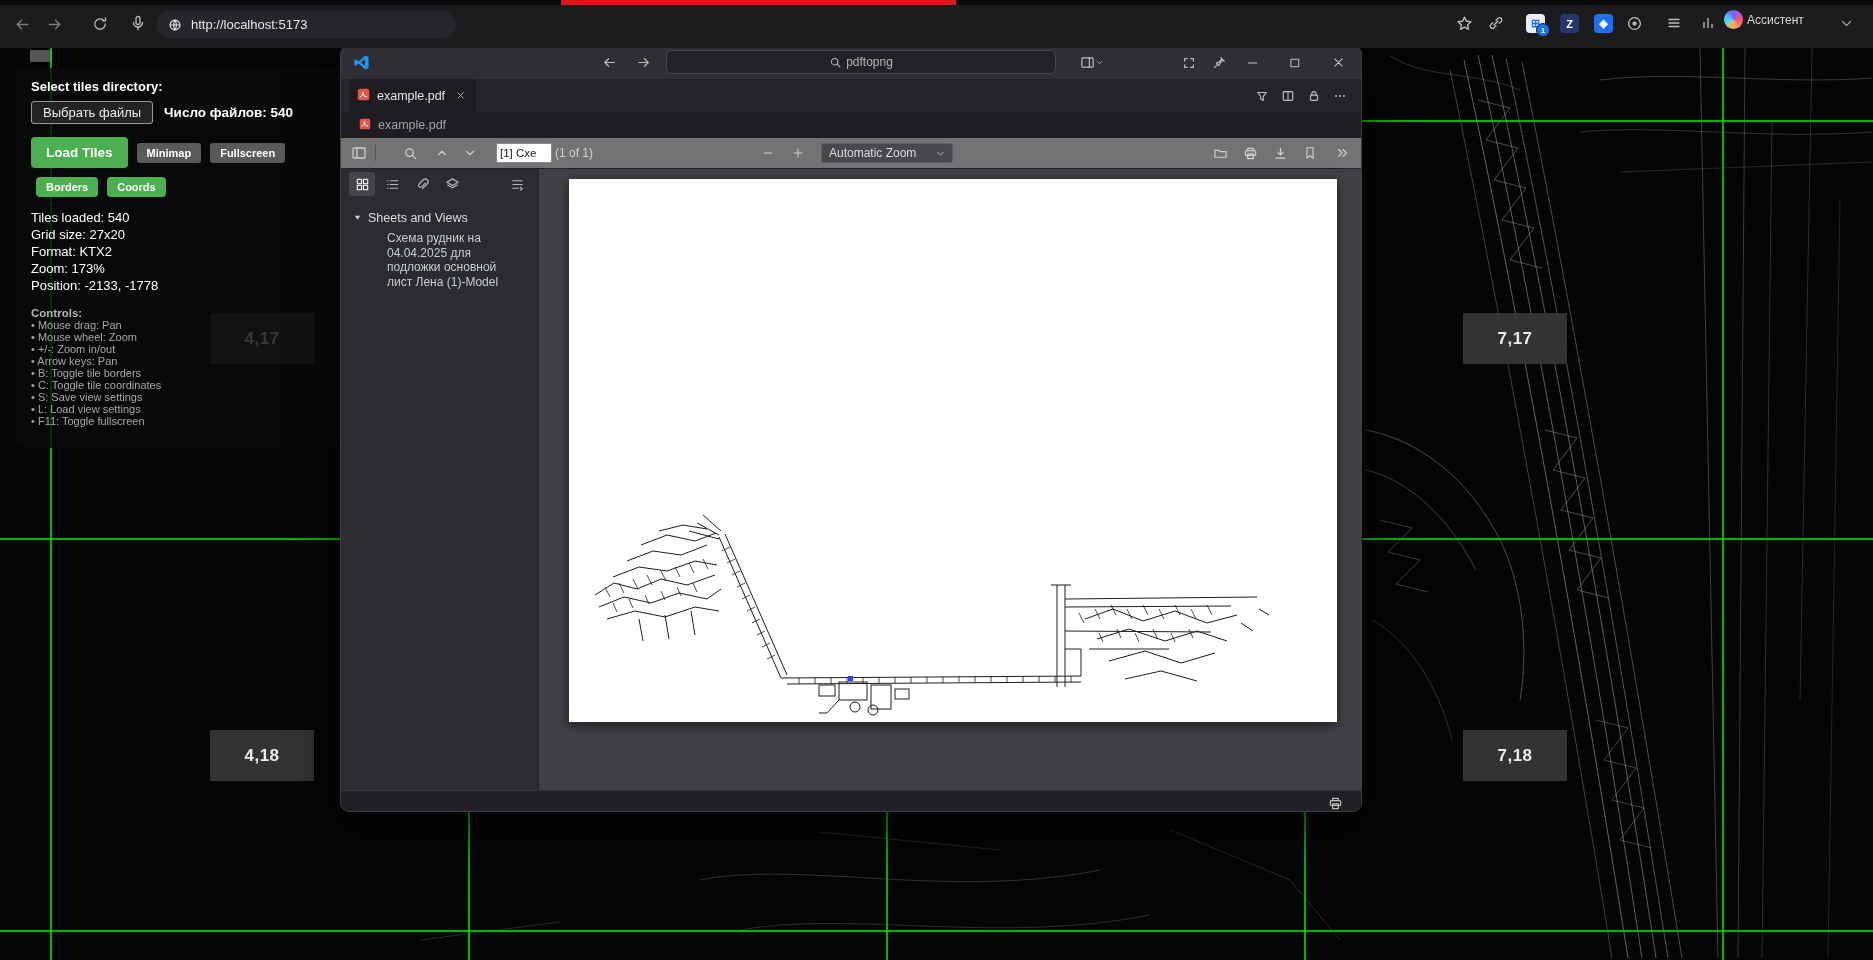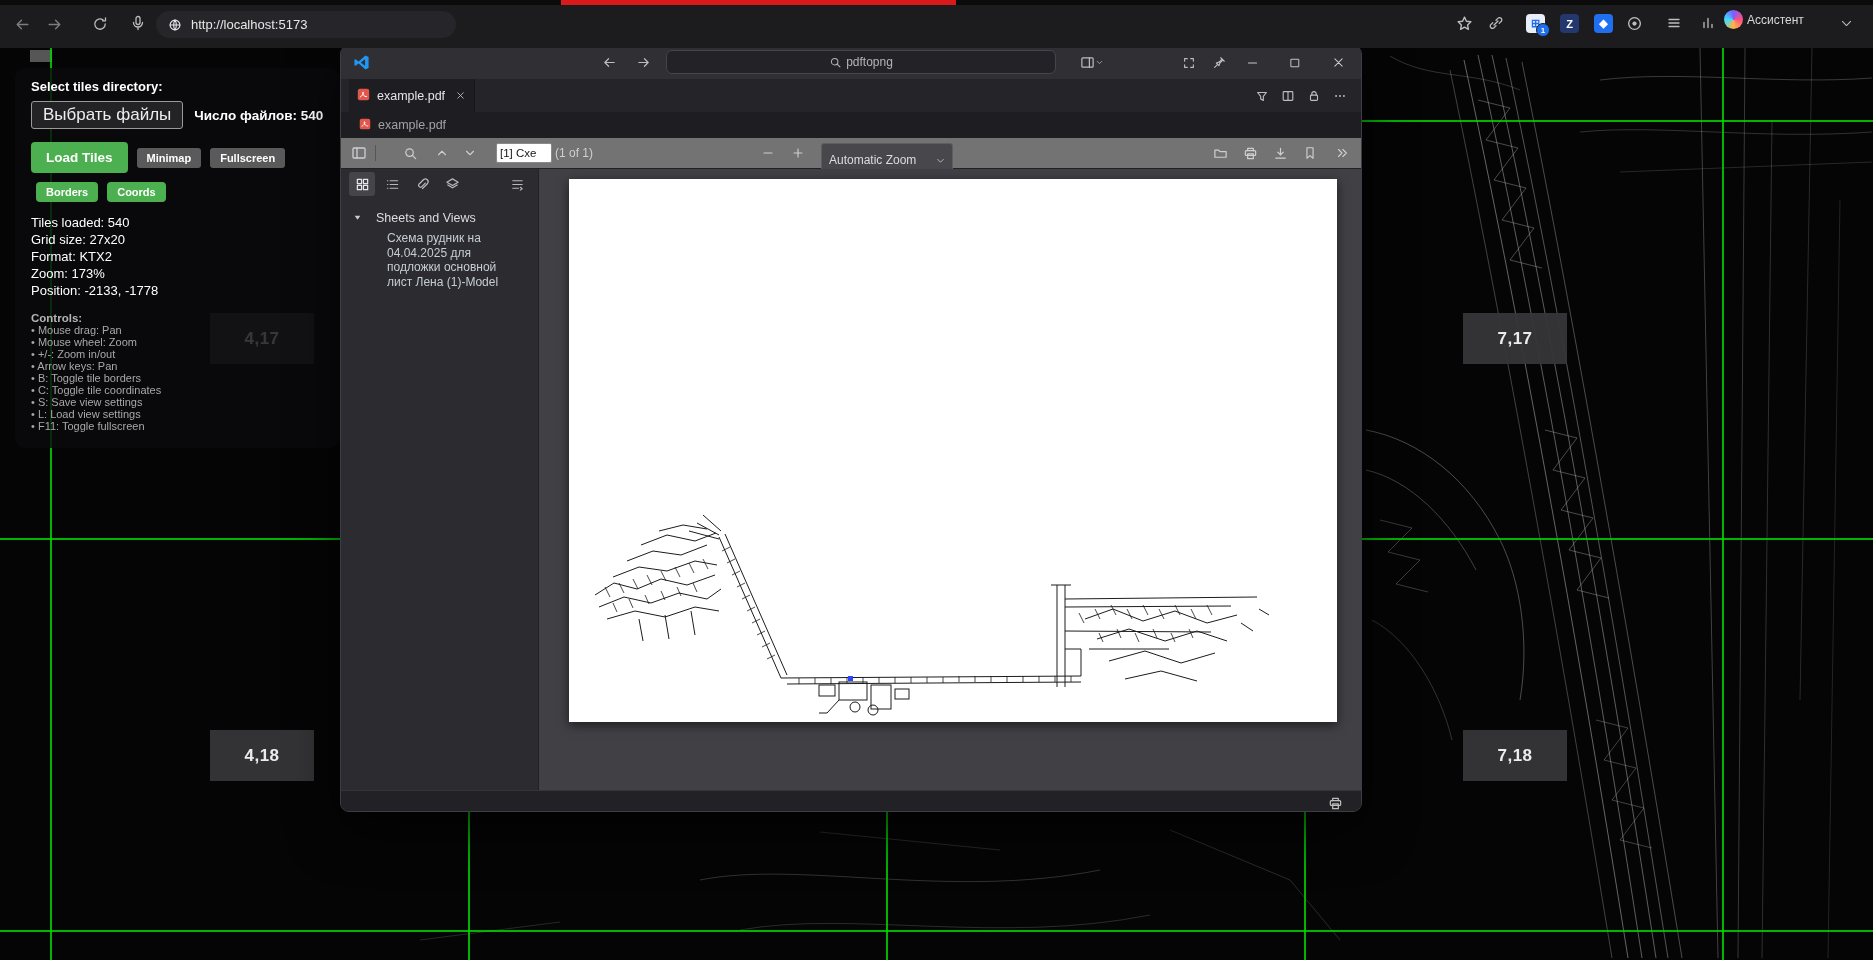--- a/index.html
+++ b/index.html
@@ -23,21 +23,21 @@
   
   .gridline{position:absolute;background:#00d400;opacity:.85;z-index:3;}
   .tile-label{position:absolute;width:104px;height:51px;background:rgba(54,54,56,.95);color:#ececec;font-weight:bold;
               font-size:17px;display:flex;align-items:center;justify-content:center;z-index:4;letter-spacing:.5px;}
 
   
   .panel{position:absolute;left:15px;top:68px;width:325px;height:380px;background:rgba(10,10,12,.8);border-radius:10px;
          box-sizing:border-box;padding:11px 16px;color:#fff;z-index:10;}
   .dir-label{font-size:13px;font-weight:bold;margin-bottom:7px;}
   .file-row{display:flex;align-items:center;gap:11px;margin-bottom:13px;}
-  .file-btn{background:#232325;color:#ededed;border:1px solid #9a9a9a;border-radius:3px;font-size:17px;padding:3px 11px;font-family:inherit;}
+  .file-btn{background:#232325;color:#ededed;border:1px solid #9a9a9a;border-radius:3px;font-size:13px;padding:3px 11px;font-family:inherit;}
   .file-count{font-size:13.5px;font-weight:bold;}
   .btnrow{display:flex;align-items:center;gap:9px;}
   .btn-green{background:#4CAF50;color:#fff;border:none;border-radius:4px;font-weight:bold;font-family:inherit;}
   .btn-gray{background:#5a5a5a;color:#fff;border:none;border-radius:3px;font-weight:bold;font-family:inherit;font-size:11px;padding:4px 10px;}
   .btn-lg{font-size:13.5px;padding:8px 15px;}
   .btn-sm{font-size:11px;padding:4px 10px;}
   .statusline{font-size:13px;line-height:17px;}
   .ctl-title{font-size:11.5px;font-weight:bold;color:#b5b5b5;margin-top:13px;}
   .ctl-line{font-size:11px;line-height:12px;color:#a8a8a8;}
 
@@ -51,27 +51,27 @@
   .vs-tabbar{position:relative;height:33px;background:#252529;display:flex;align-items:stretch;}
   .vs-tab{margin-left:8px;width:126px;background:#1e1e22;border-right:1px solid #17171a;display:flex;align-items:center;gap:7px;
           padding:0 8px;box-sizing:border-box;color:#e4e4e6;font-size:12.5px;}
   .tab-actions{position:absolute;right:14px;top:0;height:33px;display:flex;align-items:center;gap:12px;color:#b4b4b8;}
   .vs-breadcrumb{height:26px;background:#1e1e22;display:flex;align-items:center;gap:7px;padding-left:18px;color:#a2a2a6;font-size:12.5px;}
   .pdf-toolbar{position:relative;height:30px;background:#737373;border-bottom:1px solid #222226;}
   .tb{position:absolute;top:0;height:30px;display:flex;align-items:center;color:#cfcfd3;}
   .pageinput{position:absolute;left:155px;top:5px;width:48px;height:18px;background:#fff;color:#161616;border:1px solid #8a8a8a;
              border-radius:2px;font-size:11.5px;padding:0 3px;font-family:inherit;box-sizing:content-box;}
   .zoomsel{position:absolute;left:480px;top:5px;width:132px;height:20px;background:#47474c;border:1px solid #5d5d63;border-radius:3px;
-           color:#dcdcde;font-size:12px;display:flex;align-items:center;justify-content:space-between;padding:16px 7px;box-sizing:border-box;}
+           color:#dcdcde;font-size:12px;display:flex;align-items:center;justify-content:space-between;padding:9px 7px;box-sizing:border-box;}
   .pdf-body{display:flex;height:621px;}
   .pdf-sidebar{width:197px;background:#2b2b30;border-right:1px solid #222226;position:relative;color:#c9c9cd;}
   .sb-iconrow{display:flex;align-items:center;height:30px;padding-left:8px;gap:4px;}
   .sb-ic{width:26px;height:24px;display:flex;align-items:center;justify-content:center;border-radius:3px;color:#b9b9bd;}
   .sb-ic.active{background:rgba(255,255,255,.12);color:#e8e8ea;}
-  .treeroot{display:flex;align-items:center;gap:14px;margin:12px 0 6px 12px;font-size:12.5px;color:#dddde0;}
+  .treeroot{display:flex;align-items:center;gap:6px;margin:12px 0 6px 12px;font-size:12.5px;color:#dddde0;}
   .outline-item{margin-left:46px;width:128px;font-size:12px;line-height:14.5px;color:#c5cdd3;}
   .pdf-viewer{flex:1;background:#404045;position:relative;}
   .pdf-page{position:absolute;left:30px;top:10px;width:768px;height:543px;background:#fff;box-shadow:0 3px 10px rgba(0,0,0,.55);}
   .vs-statusbar{height:24px;background:#222226;border-top:1px solid #34343a;display:flex;align-items:center;justify-content:flex-end;padding-right:18px;color:#b9b9bd;}
 </style>
 </head>
 <body>
 
 <div class="stage">
 

